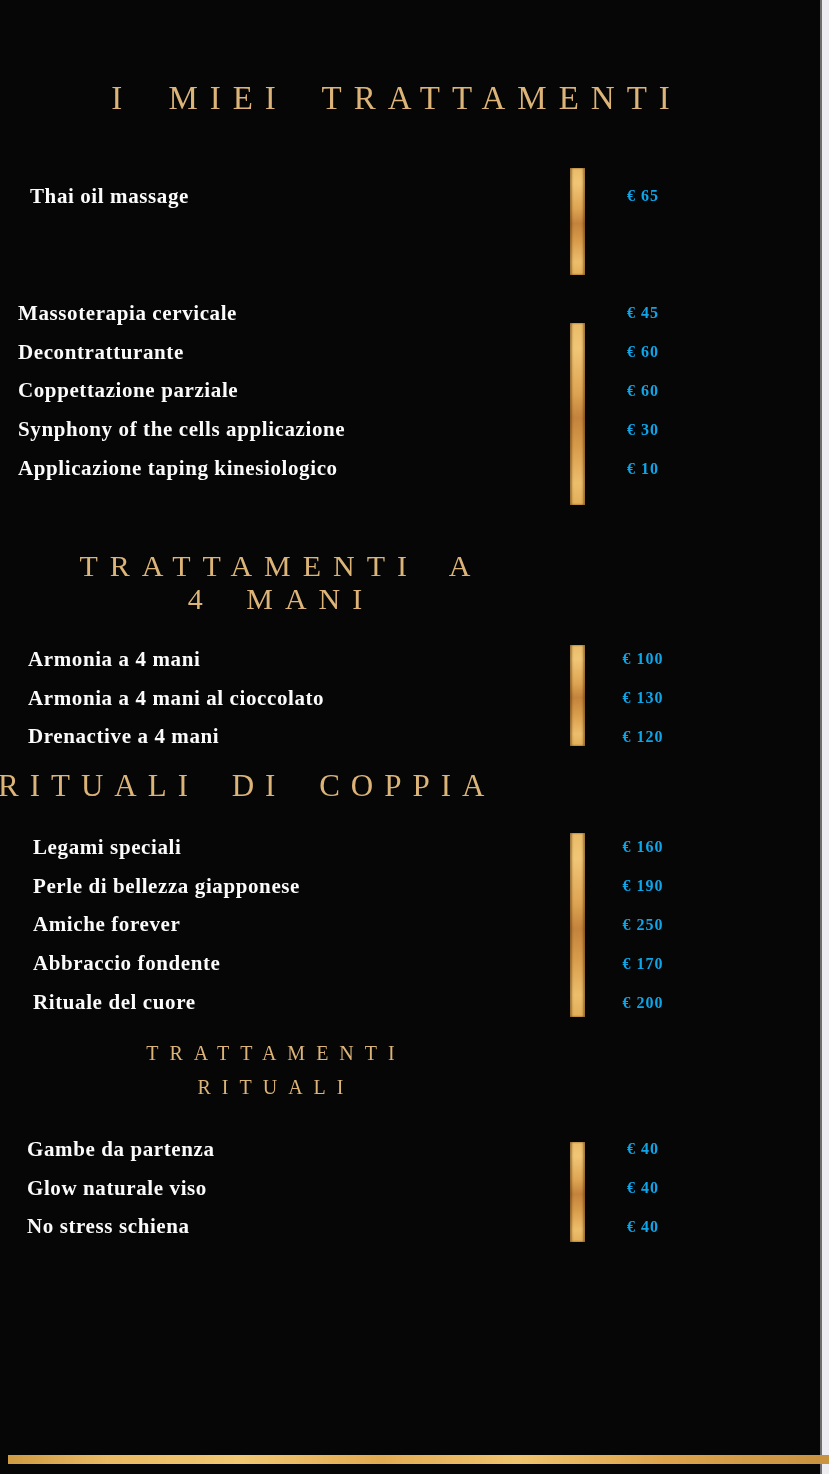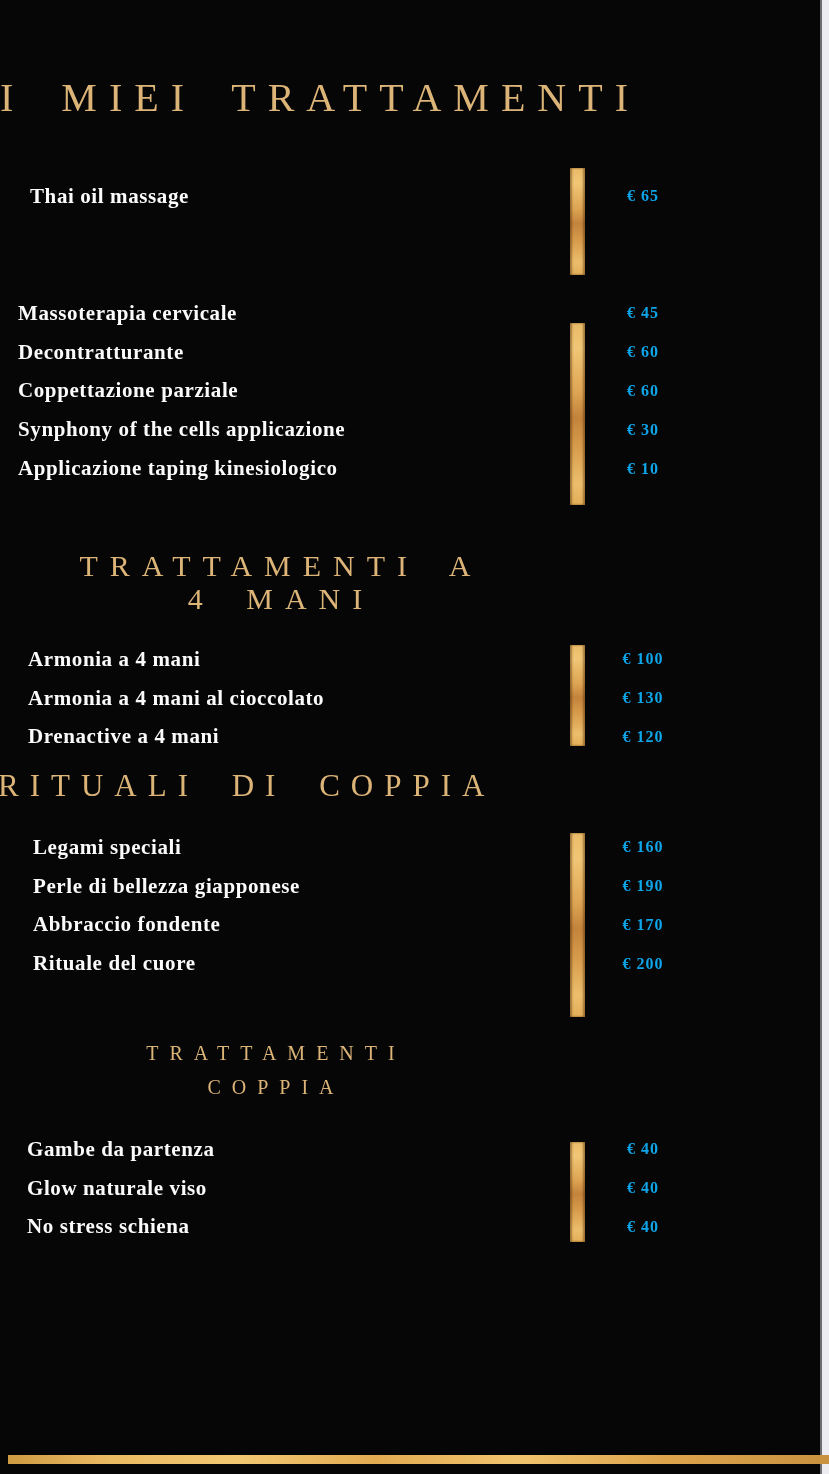--- a/index.html
+++ b/index.html
@@ -5,22 +5,22 @@
   html,body{margin:0;padding:0;background:#000;}
   .page{
     position:relative;width:829px;height:1474px;background:#060606;
     overflow:hidden;font-family:"Liberation Sans","DejaVu Sans",sans-serif;
   }
   
   .h{
     position:absolute;margin:0;color:#dcb478;
     font-family:"Liberation Serif","DejaVu Serif",serif;font-weight:400;
   }
-  .h1{top:78px;left:0;width:745px;text-align:left;font-size:40px;
-      letter-spacing:12px;word-spacing:14px;line-height:40px;}
+  .h1{top:78px;left:0;width:745px;text-align:center;font-size:33px;
+      letter-spacing:12px;word-spacing:14px;line-height:40px;padding-left:24px;}
   .h2{top:549px;left:8px;width:546px;text-align:center;font-size:30px;
       letter-spacing:12px;word-spacing:12px;line-height:33px;}
   .h3{top:769px;left:-2px;white-space:nowrap;font-size:31px;
       letter-spacing:11px;word-spacing:14px;line-height:34px;}
   .h4{top:1036px;left:0;width:552px;text-align:center;font-size:20px;
       letter-spacing:11px;word-spacing:10px;line-height:34px;}
   
   .list{position:absolute;left:0;right:0;}
   .row{display:flex;align-items:center;height:38.8px;font-family:Liberation Serif, serif;}
   .nm{
@@ -119,30 +119,34 @@
   <section class="list s4">
     <div class="row">
       <span class="nm">Legami speciali</span>
       <span class="pr">€ 160</span>
     </div>
     <div class="row">
       <span class="nm">Perle di bellezza giapponese</span>
       <span class="pr">€ 190</span>
     </div>
     <div class="row">
+      <span class="nm">Amiche forever</span>
+      <span class="pr">€ 250</span>
+    </div>
+    <div class="row">
       <span class="nm">Abbraccio fondente</span>
       <span class="pr">€ 170</span>
     </div>
     <div class="row">
       <span class="nm">Rituale del cuore</span>
       <span class="pr">€ 200</span>
     </div>
   </section>
 
-  <h2 class="h h4"><span>TRATTAMENTI</span><br><span>COPPIA</span></h2>
+  <h2 class="h h4"><span>TRATTAMENTI</span><br><span>RITUALI</span></h2>
 
   <section class="list s5">
     <div class="row">
       <span class="nm">Gambe da partenza</span>
       <span class="pr">€ 40</span>
     </div>
     <div class="row">
       <span class="nm">Glow naturale viso</span>
       <span class="pr">€ 40</span>
     </div>

